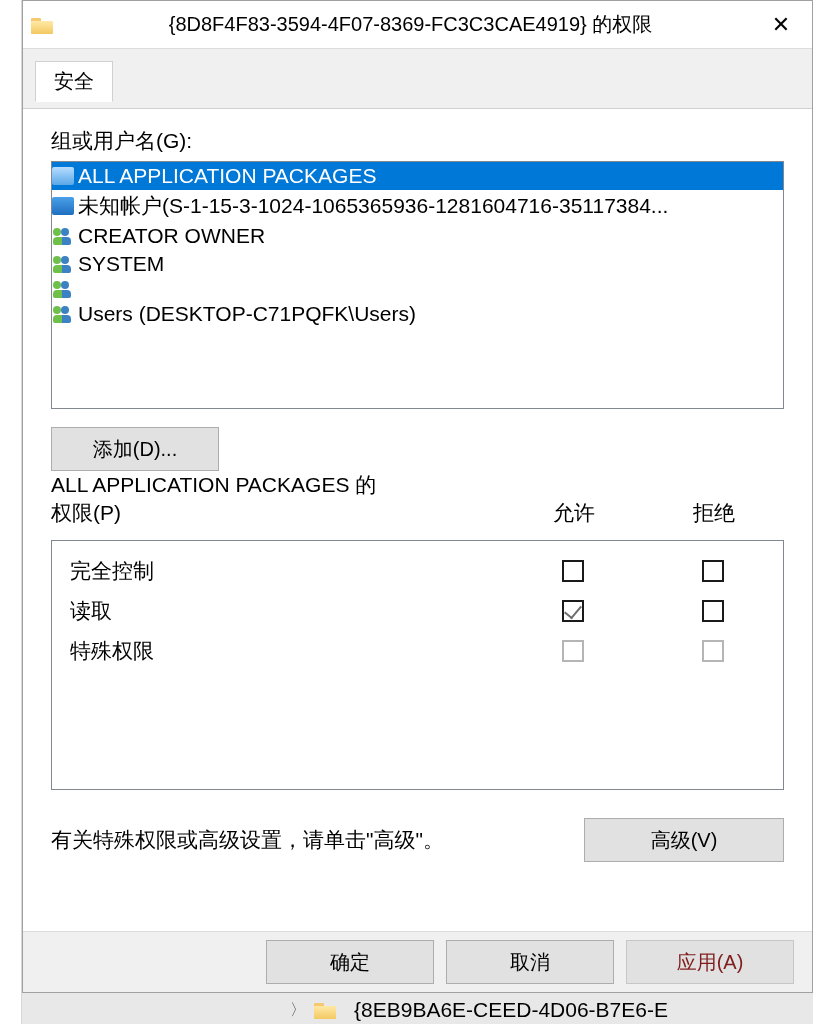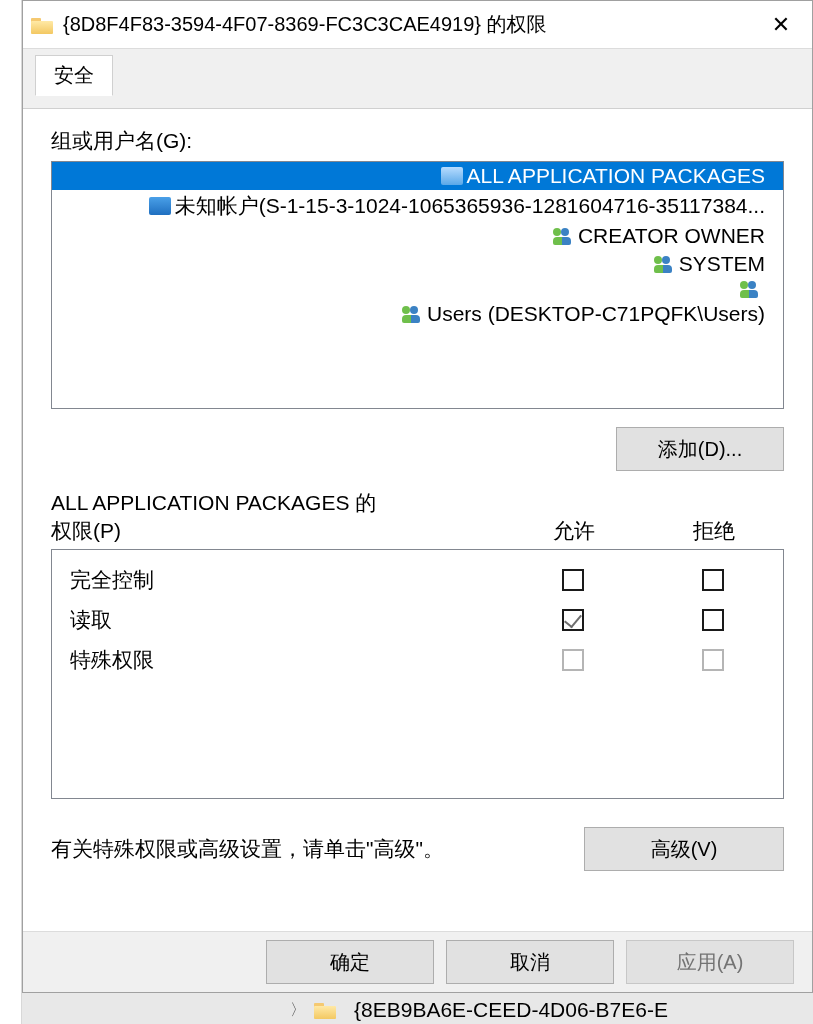--- a/index.html
+++ b/index.html
@@ -21,20 +21,21 @@
     border: 1px solid #a0a0a0;
     display: flex;
     flex-direction: column;
   }
   .titlebar {
     display: flex;
     align-items: center;
     height: 48px;
     padding: 0 8px;
     border-bottom: 1px solid #dcdcdc;
+    text-align: center;
   }
   .folder-icon {
     width: 22px; height: 18px;
     margin-right: 10px;
     position: relative;
   }
   .folder-icon::before {
     content: "";
     position: absolute;
     top: 2px; left: 0;
@@ -63,21 +64,21 @@
     align-items: center;
     justify-content: center;
     font-size: 22px;
     color: #000;
     cursor: default;
   }
   .tab-strip {
     display: flex;
     align-items: flex-end;
     background: #f0f0f0;
-    padding: 18px 0 13px 12px;
+    padding: 18px 0 7px 12px;
     border-bottom: 1px solid #d0d0d0;
     height: 60px;
   }
   .tab {
     background: #fff;
     border: 1px solid #d0d0d0;
     border-bottom: 1px solid #fff;
     padding: 6px 18px 6px 18px;
     font-size: 20px;
     margin-bottom: -1px;
@@ -95,25 +96,24 @@
   }
   .listbox {
     border: 1px solid #828790;
     height: 248px;
     overflow: hidden;
     background: #fff;
   }
   .list-row {
     display: flex;
     align-items: center;
-    padding: 2px 18px;
+    padding: 2px 0;
     font-size: 21px;
     white-space: nowrap;
     overflow: hidden;
-    justify-content: flex-end;
   }
   .list-row.selected {
     background: #0078d7;
     color: #fff;
   }
   .row-icon {
     width: 22px; height: 18px;
     margin-right: 4px;
     flex-shrink: 0;
     display: inline-block;
@@ -140,54 +140,52 @@
   .icon-users::after  { background: #3b82c4; left: 9px; }
   .icon-users span {
     position: absolute;
     bottom: 0; left: 1px;
     width: 18px; height: 8px;
     background: linear-gradient(90deg,#6fbf4b 0 50%, #3b82c4 50% 100%);
     border-radius: 4px 4px 2px 2px;
   }
   .btn-row {
     display: flex;
-    justify-content: flex-end;
     gap: 24px;
     margin-top: 18px;
   }
   .win-btn {
     min-width: 168px;
     height: 44px;
     background: #e1e1e1;
     border: 1px solid #adadad;
     font-size: 20px;
     display: flex;
     align-items: center;
     justify-content: center;
     cursor: default;
   }
   .win-btn.disabled {
-    color: #737373;
+    color: #7f1d1d;
     background: #e1e1e1;
     border-color: #c7c7c7;
   }
   .perm-header {
     display: flex;
-    margin-top: 18px;
     font-size: 21px;
     align-items: flex-end;
   }
   .perm-header .ph-left { flex: 1; }
   .perm-header .ph-col {
     width: 140px;
     text-align: center;
   }
   .perm-box {
     border: 1px solid #828790;
-    margin-top: 4px;
+    margin-top: 13px;
     height: 250px;
     padding-top: 10px;
   }
   .perm-row {
     display: flex;
     align-items: center;
     font-size: 21px;
     padding: 6px 0 6px 18px;
   }
   .perm-name { flex: 1; }

